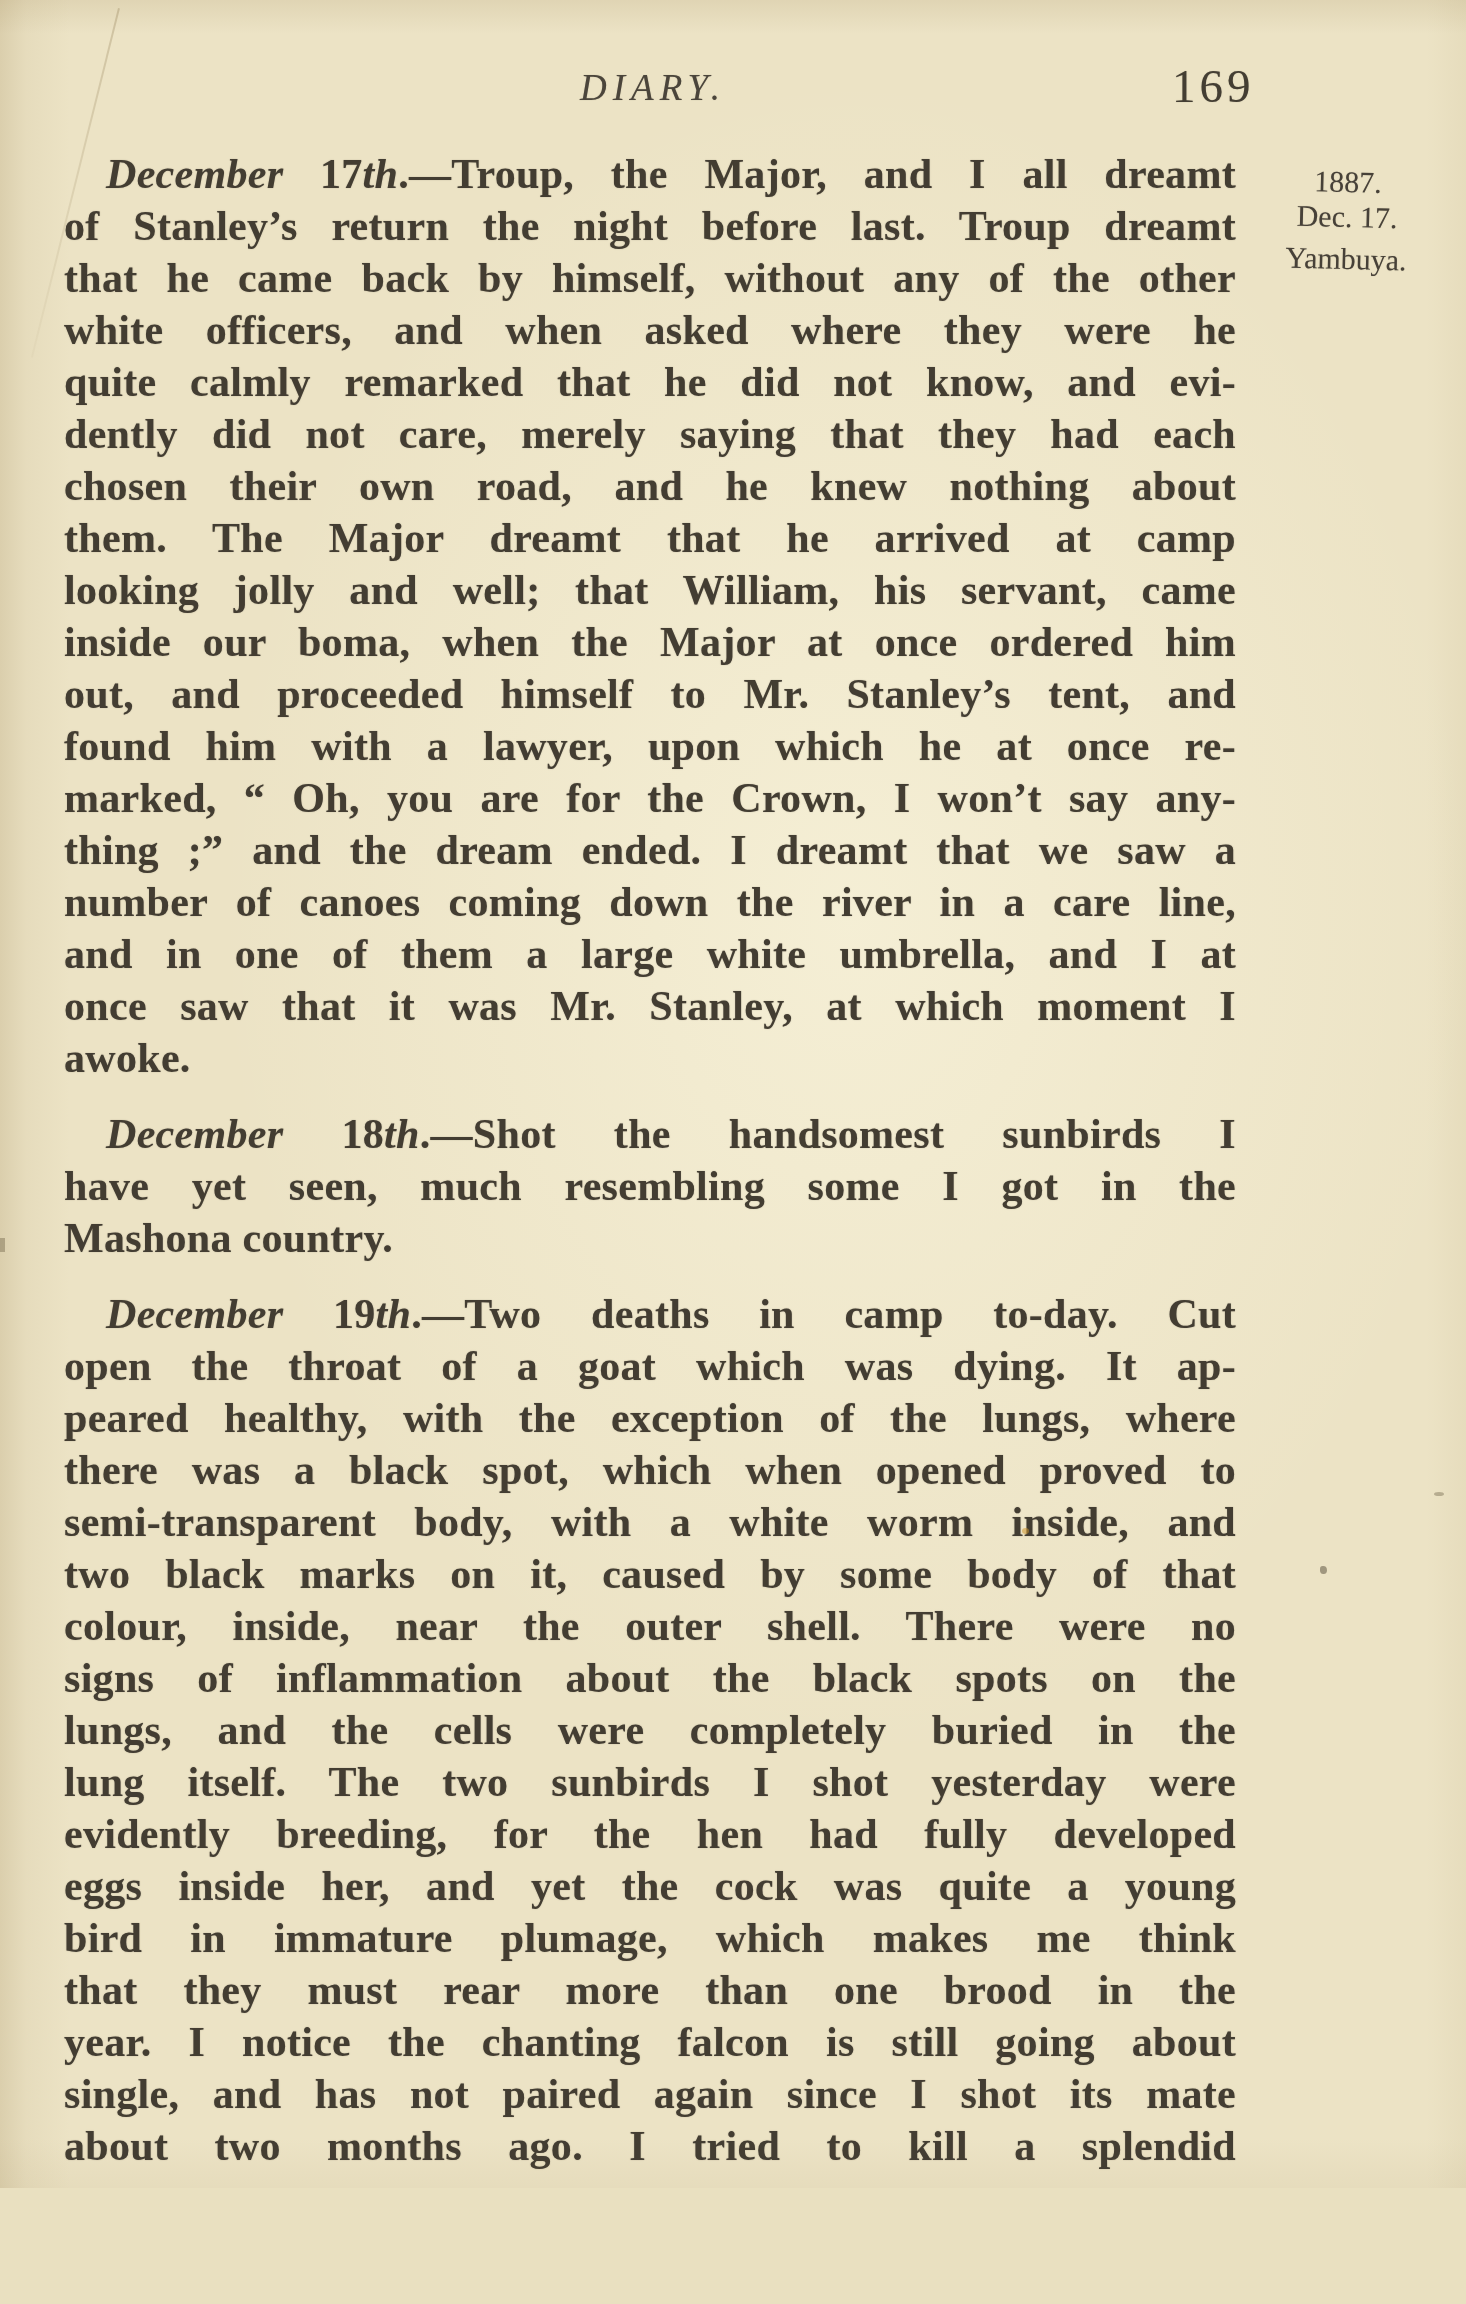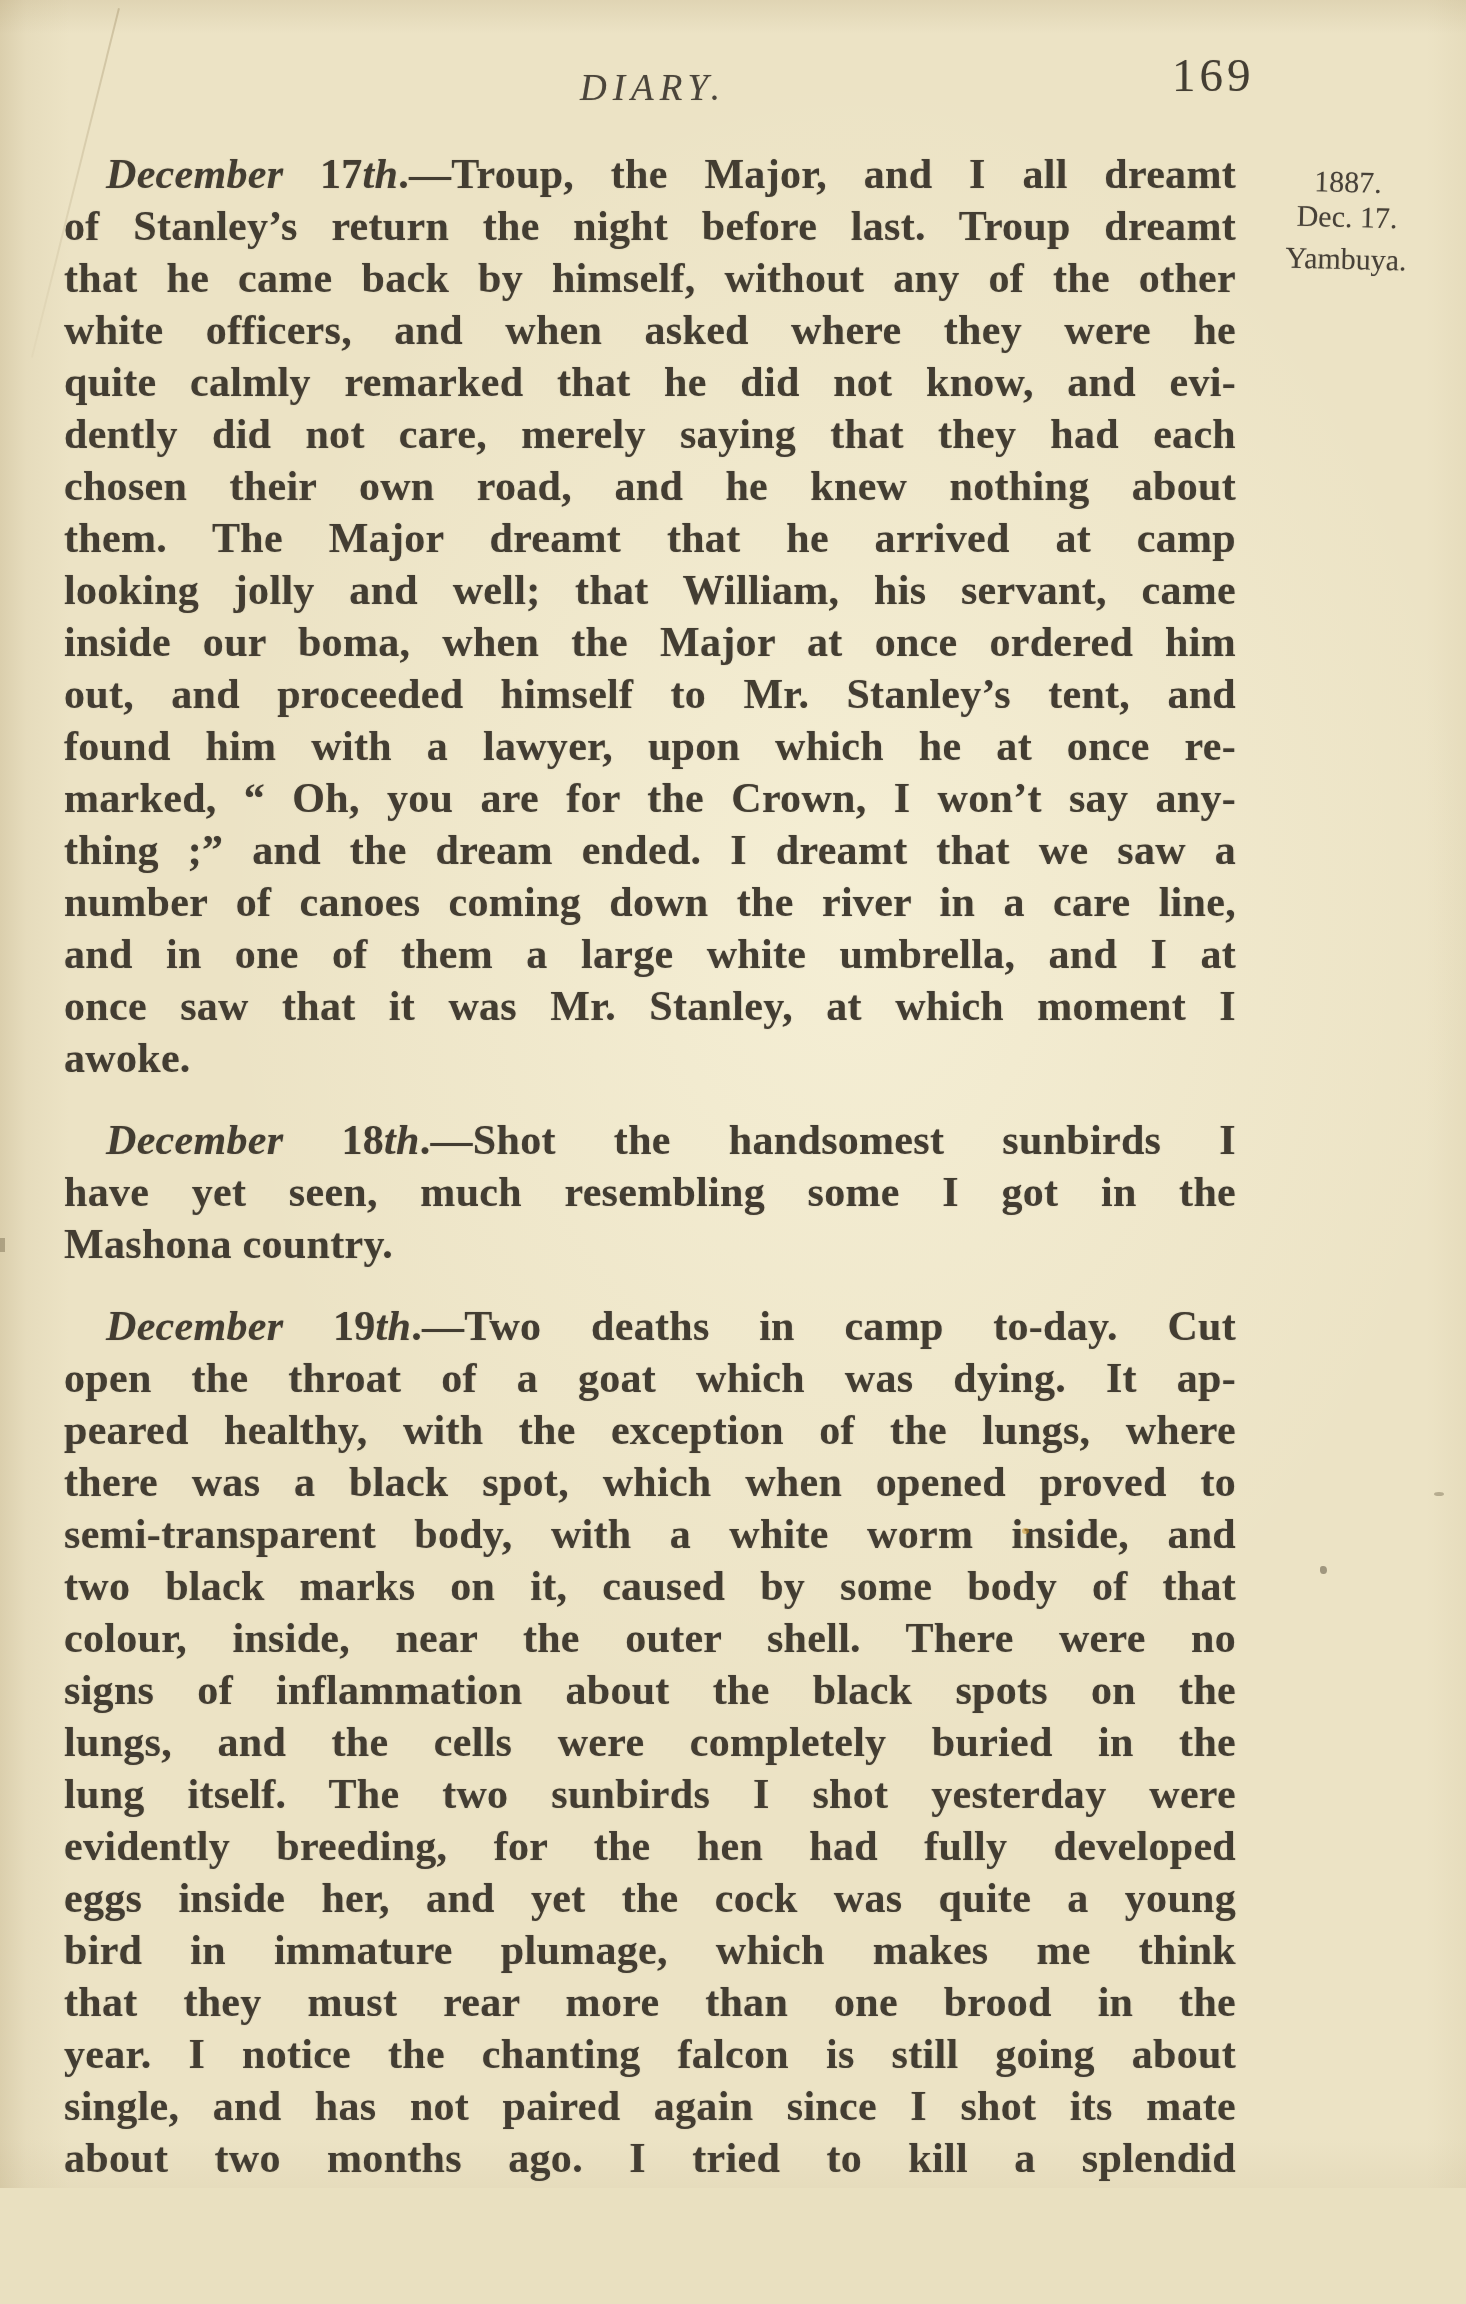--- a/index.html
+++ b/index.html
@@ -24,38 +24,38 @@
     background: linear-gradient(180deg, rgba(130,108,65,0.28), rgba(130,108,65,0.04));
     transform: rotate(14deg); transform-origin: top left;
   }
   .runhead-title {
     position: absolute; top: 66px; left: 653px; transform: translateX(-50%);
     font-style: italic; font-size: 37px; letter-spacing: 6px; color: #4b453b;
     text-shadow: 0 0 1px rgba(70,63,50,0.35);
     white-space: nowrap;
   }
   .pageno {
-    position: absolute; top: 48px; left: 1172px;
+    position: absolute; top: 59px; left: 1172px;
     font-size: 47px; letter-spacing: 4px; color: #443e33;
     text-shadow: 0 0 1px rgba(70,63,50,0.35);
   }
   .margin-note {
     position: absolute; left: 1258px; top: 164px; width: 178px;
     text-align: center; font-size: 30px; line-height: 35px;
     color: #474138; transform: rotate(1.4deg);
     text-shadow: 0 0 1px rgba(70,63,50,0.3);
   }
   .margin-note .mn-place { margin-top: 7px; }
   .bodycol {
     position: absolute; left: 64px; top: 148px; width: 1172px;
     font-size: 42px; line-height: 52px; letter-spacing: 0.3px;
     color: #433d32;
     text-shadow: 0 0 1.2px rgba(62,56,44,0.38);
   }
-  .para + .para { margin-top: 30px; }
+  .para + .para { margin-top: 24px; }
   .ln { text-align: justify; text-align-last: justify; font-weight: bold; }
   .ln.last { text-align-last: left; }
   .ln.first { text-indent: 42px; }
   .it { font-style: italic; }
   .speck { position: absolute; border-radius: 50%; }
   .speck.amber { left: 1022px; top: 1528px; width: 7px; height: 6px; background: rgba(205,150,45,0.55); }
   .speck.dark-right { left: 1320px; top: 1566px; width: 7px; height: 8px; background: rgba(110,100,80,0.6); border-radius: 40% 60% 50% 50%; }
   .speck.edge { left: 1434px; top: 1492px; width: 10px; height: 4px; background: rgba(120,108,82,0.45); }
   .speck.bottom-a { left: 697px; top: 2278px; width: 3px; height: 4px; background: rgba(100,92,72,0.7); }
   .speck.bottom-b { left: 708px; top: 2286px; width: 3px; height: 3px; background: rgba(100,92,72,0.55); }

